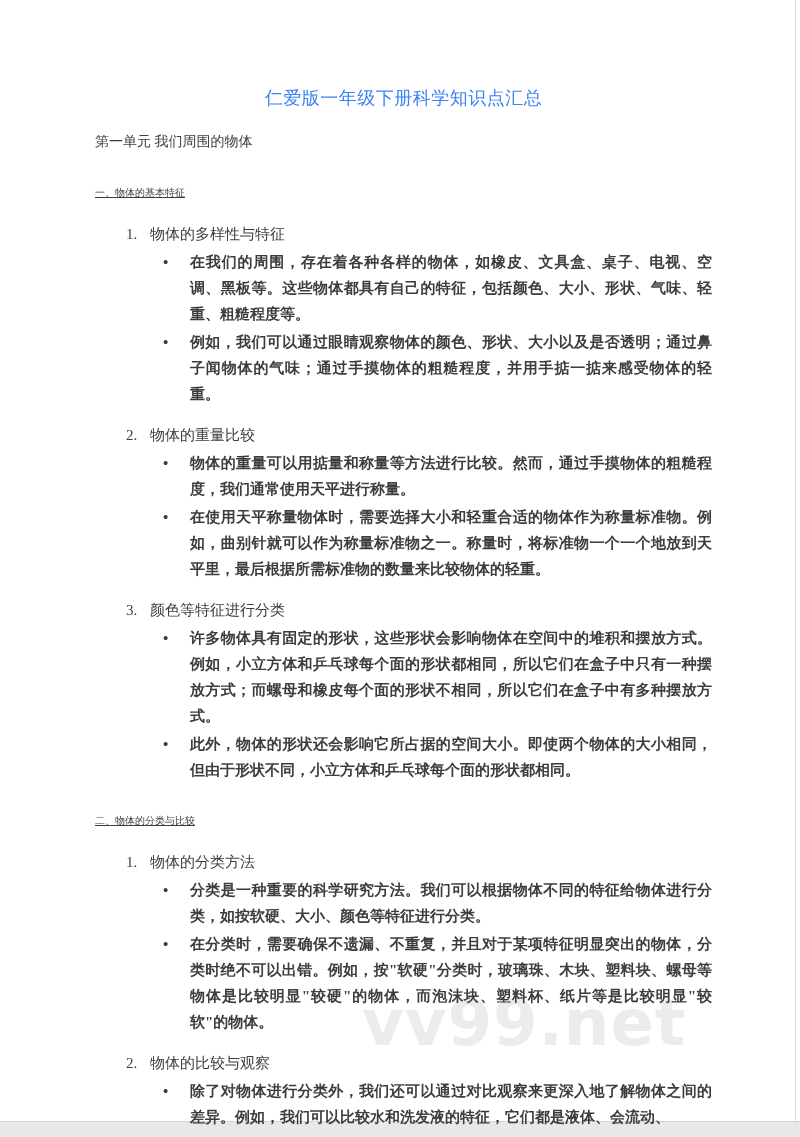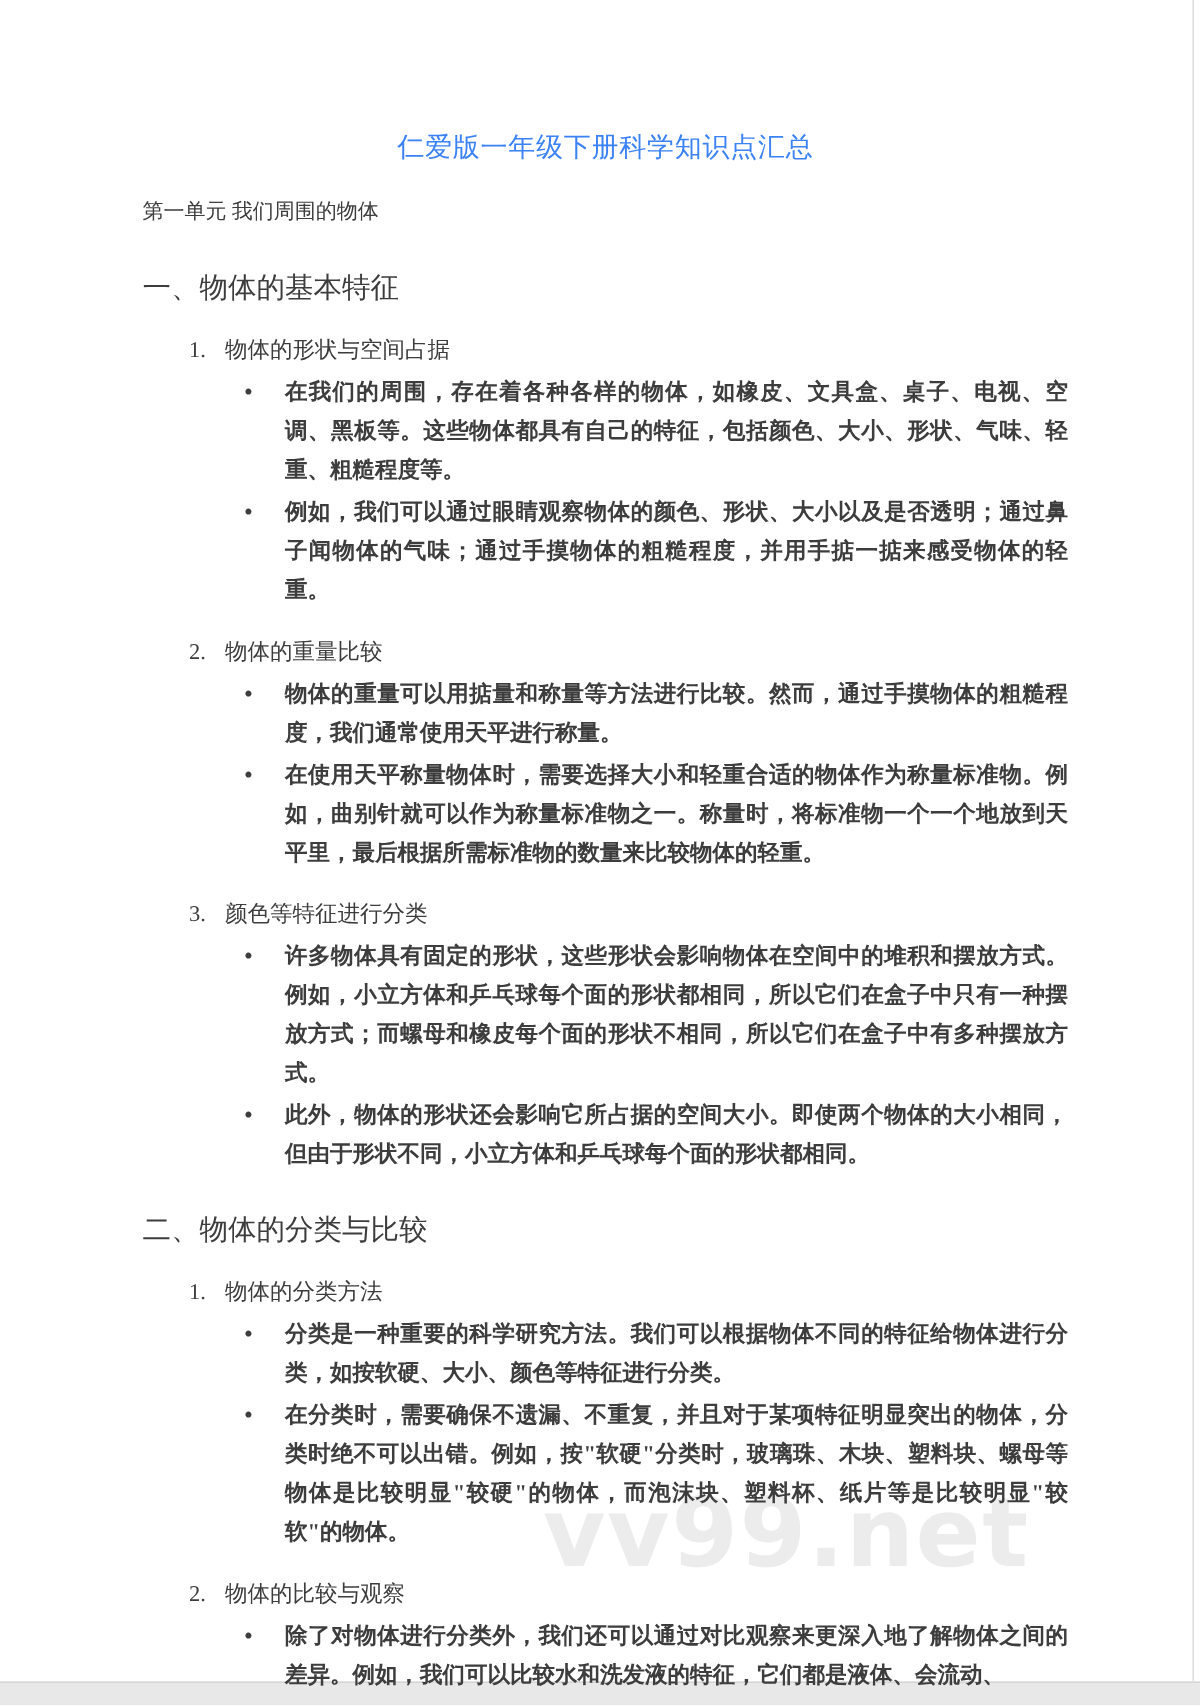--- a/index.html
+++ b/index.html
@@ -55,22 +55,23 @@
     text-align: center;
     letter-spacing: 0.5px;
     color: #3b82f6;
   }
   .unit-heading {
     margin-top: 18px;
     font-size: 14px;
   }
   .section-heading {
     margin-top: 25px;
-    font-size: 19px;
+    font-size: 10px;
     font-weight: normal;
+    text-decoration: underline;
   }
   .item-head {
     margin-top: 15px;
     padding-left: 31px;
   }
   .item-num {
     display: inline-block;
     width: 24px;
   }
   ul.bullets {
@@ -99,21 +100,21 @@
 
   <div class="content">
     <h1 class="doc-title">仁爱版一年级下册科学知识点汇总</h1>
 
     <div class="unit-heading">第一单元 我们周围的物体</div>
 
     <h2 class="section-heading">一、物体的基本特征</h2>
 
     <div class="item">
       <div class="item-head">
-        <span class="item-num">1.</span><span>物体的形状与空间占据</span>
+        <span class="item-num">1.</span><span>物体的多样性与特征</span>
       </div>
       <ul class="bullets">
         <li>在我们的周围，存在着各种各样的物体，如橡皮、文具盒、桌子、电视、空调、黑板等。这些物体都具有自己的特征，包括颜色、大小、形状、气味、轻重、粗糙程度等。</li>
         <li>例如，我们可以通过眼睛观察物体的颜色、形状、大小以及是否透明；通过鼻子闻物体的气味；通过手摸物体的粗糙程度，并用手掂一掂来感受物体的轻重。</li>
       </ul>
     </div>
 
     <div class="item">
       <div class="item-head">
         <span class="item-num">2.</span><span>物体的重量比较</span>

